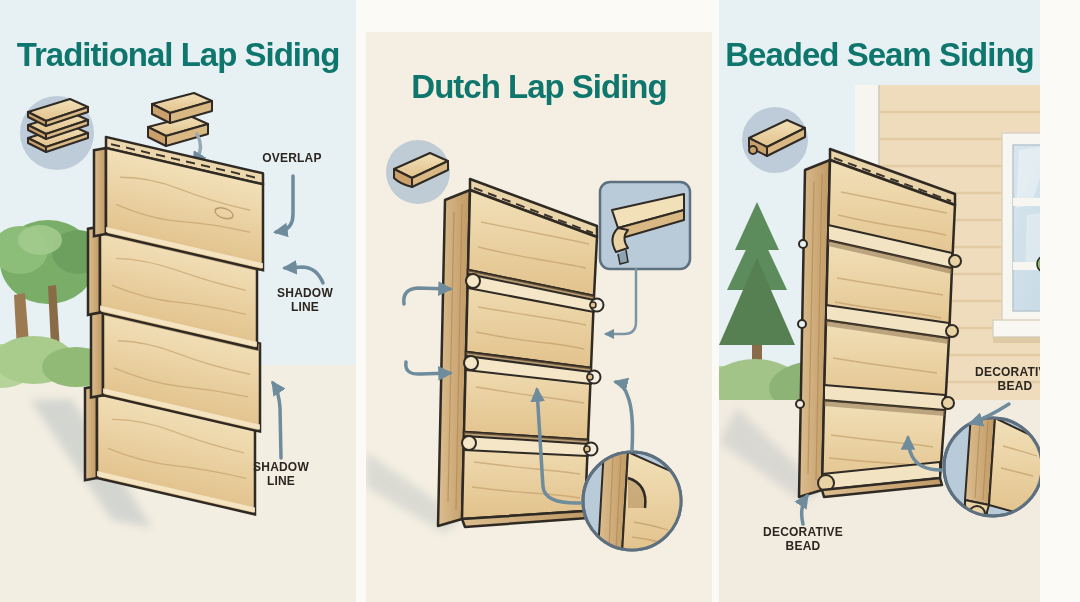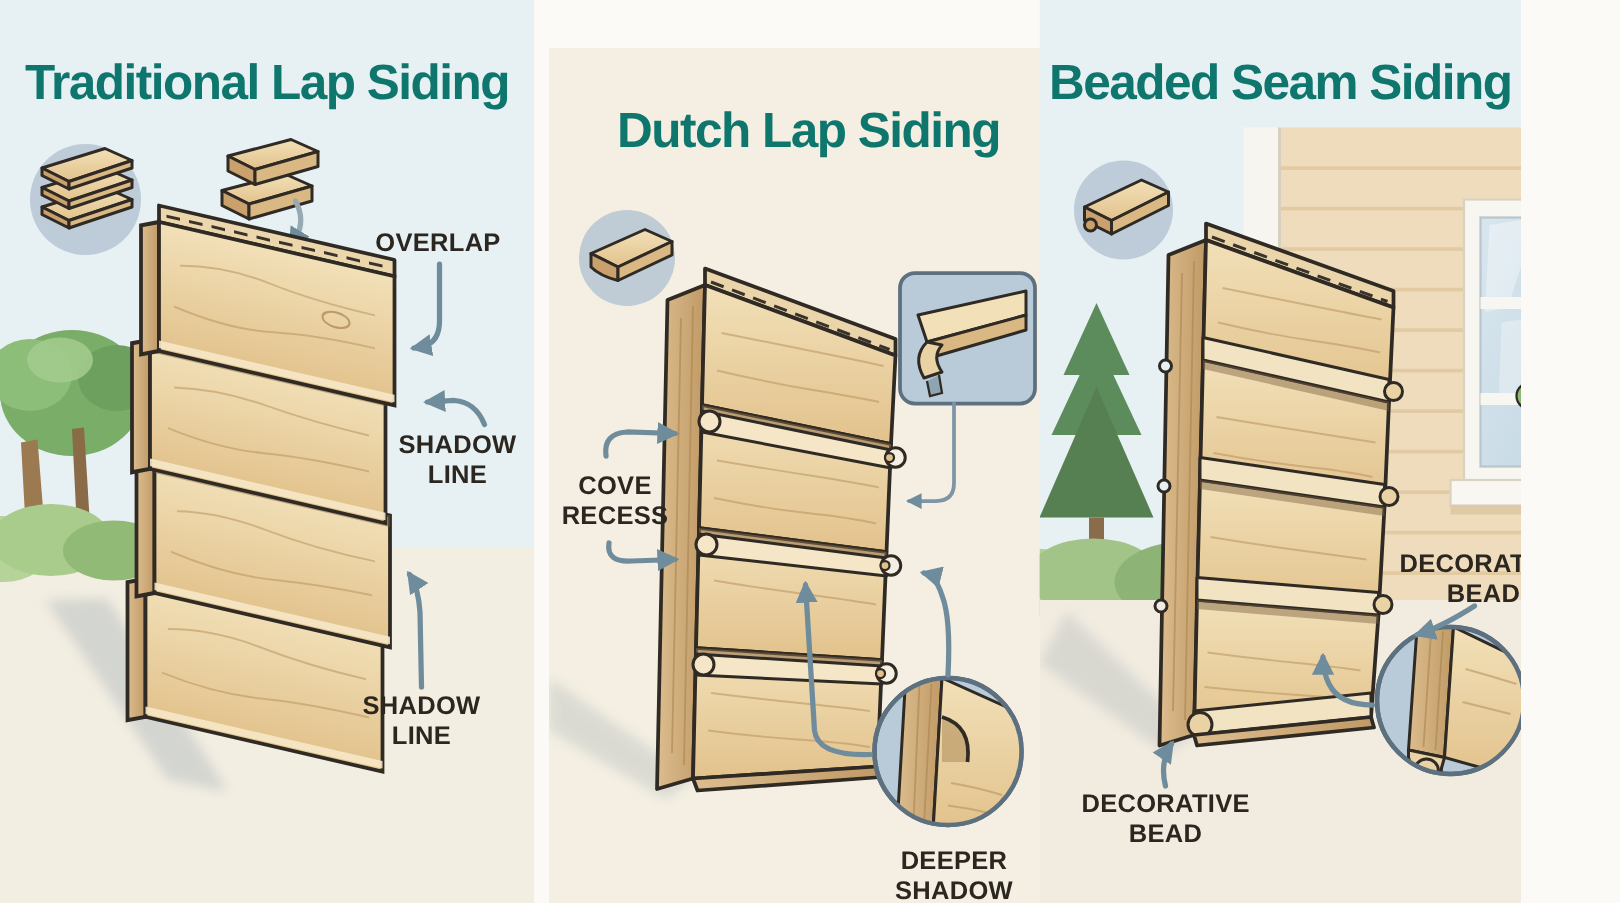--- a/index.html
+++ b/index.html
@@ -1,25 +1,25 @@
 <!DOCTYPE html>
 <html><head>
 <meta charset="utf-8">
 <style>
   html,body{margin:0;padding:0;background:#ffffff;}
   .canvas{position:relative;width:1080px;height:602px;background:#fbfaf6;overflow:hidden;
           font-family:"Liberation Sans", sans-serif;}
   .panel{position:absolute;top:0;height:602px;overflow:hidden;}
   .panel-1{left:0;width:356px;}
   .panel-2{left:366px;width:346px;margin-top:32px;}
-  .panel-3{left:693px;width:321px;}
+  .panel-3{left:719px;width:321px;}
   .art{position:absolute;left:0;top:0;}
   .panel-title{position:absolute;top:36px;left:0;right:0;margin:0;text-align:center;
                font-size:33px;font-weight:700;letter-spacing:-1px;color:#0f766e;z-index:5;}
-  .callout{position:absolute;z-index:6;font-weight:700;font-size:17px;line-height:1.15;
+  .callout{position:absolute;z-index:6;font-weight:700;font-size:12px;line-height:1.15;
            color:#2b2620;text-align:center;letter-spacing:.2px;}
   .nowrap{white-space:nowrap;}
 </style>
 </head>
 <body>
 
 <div class="canvas">
 
   <section class="panel panel-1">
     <svg class="art" width="356" height="602" viewBox="0 0 356 602">
@@ -245,22 +245,20 @@
 
       <g fill="none" stroke="#6f8c9d" stroke-width="3.5" stroke-linecap="round">
         <path d="M38,272 Q36,257 52,256 L84,257" marker-end="url(#Mah)"></path>
         <path d="M40,330 Q38,343 55,342 L84,341" marker-end="url(#Mah)"></path>
         <path d="M214,471 Q179,472 177,455 L171,358" marker-end="url(#Mah)"></path>
         <path d="M266,418 Q268,380 262,365 Q258,352 250,350" marker-end="url(#Mah)"></path>
       </g>
     </svg>
 
     <h2 class="panel-title">Dutch Lap Siding</h2>
-    <div class="callout" style="left:2px;top:282px;width:84px;">COVE RECESS</div>
-    <div class="callout" style="left:222px;top:532px;width:96px;">DEEPER SHADOW</div>
   </section>
 
   <section class="panel panel-3">
     <svg class="art" width="361" height="602" viewBox="0 0 361 602">
       <defs>
         <linearGradient id="Rface" x1="0" y1="0" x2="0" y2="1">
           <stop offset="0" stop-color="#f2e0b8"></stop>
             <stop offset="1" stop-color="#e2c28c"></stop>
         </linearGradient>
         <linearGradient id="Rside" x1="0" y1="0" x2="1" y2="0">

